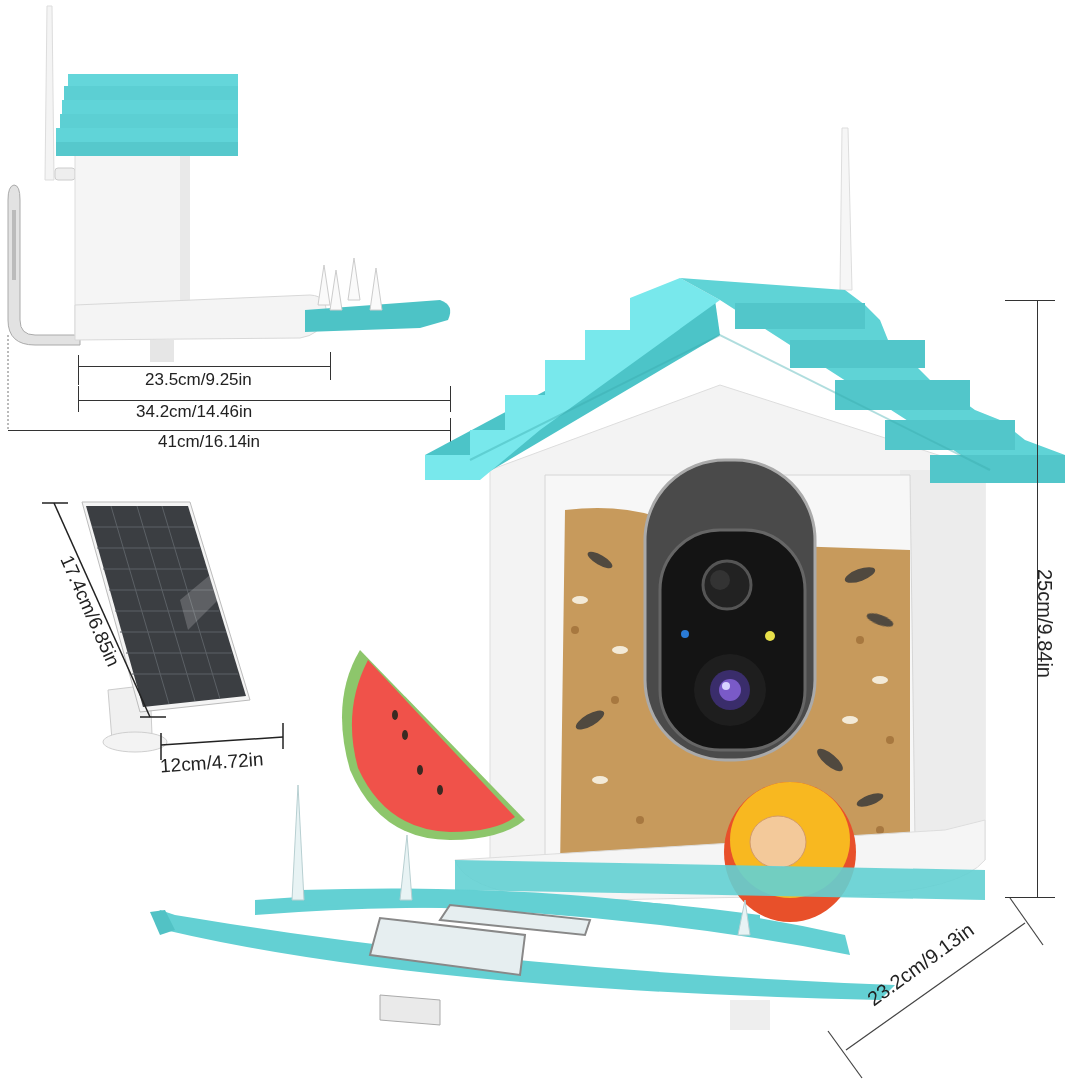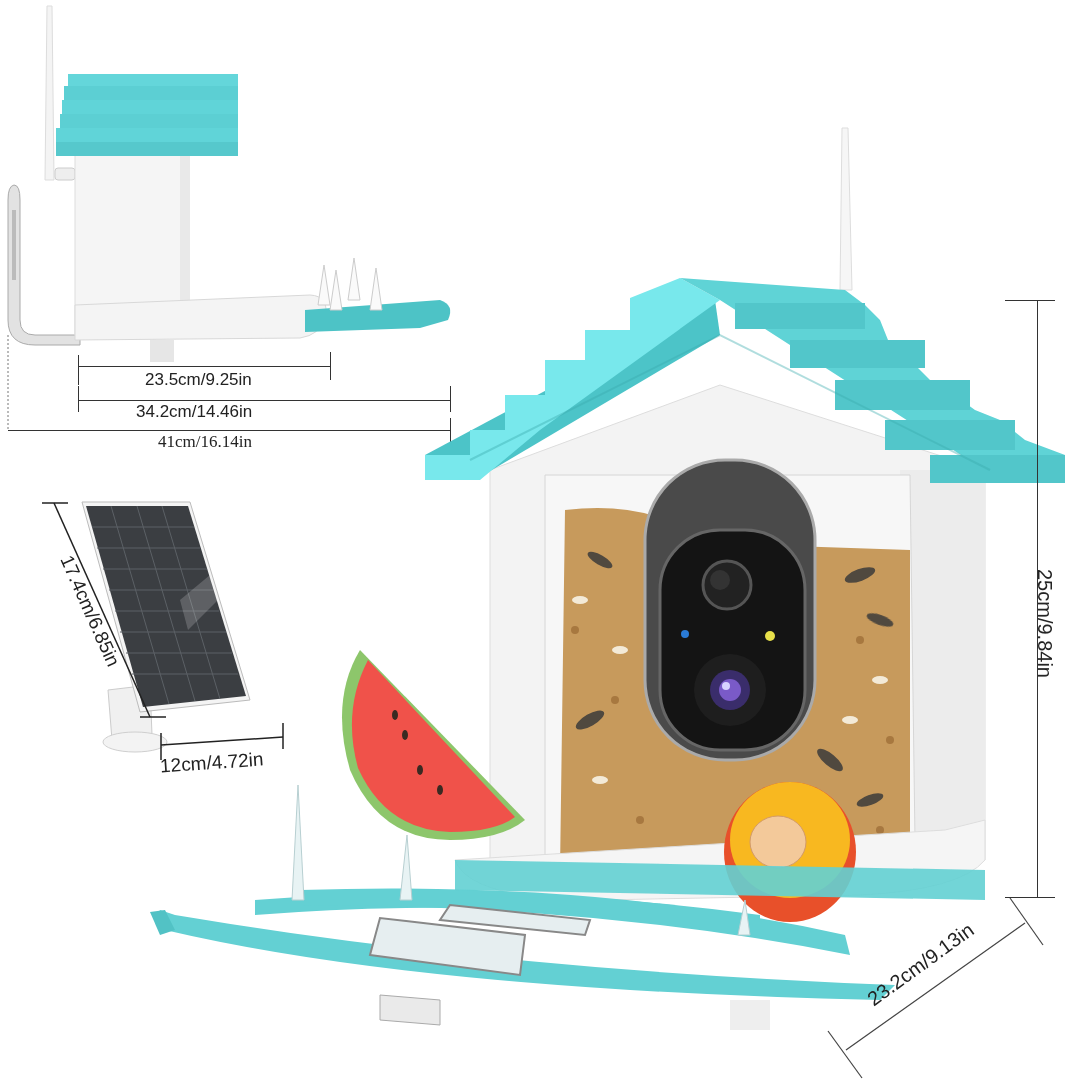--- a/index.html
+++ b/index.html
@@ -51,21 +51,21 @@
 <div class="line-h" style="left:78px;top:366px;width:252px;"></div>
 <div class="abs dim-text" style="left:145px;top:370px;">23.5cm/9.25in</div>
 
 <div class="line-v" style="left:78px;top:386px;height:26px;"></div>
 <div class="line-v" style="left:450px;top:386px;height:26px;"></div>
 <div class="line-h" style="left:78px;top:400px;width:372px;"></div>
 <div class="abs dim-text" style="left:136px;top:402px;">34.2cm/14.46in</div>
 
 <div class="line-v" style="left:450px;top:418px;height:26px;"></div>
 <div class="line-h" style="left:8px;top:430px;width:442px;"></div>
-<div class="abs dim-text" style="left:158px;top:432px;font-family:Liberation Serif, serif;">41cm/16.14in</div>
+<div class="abs dim-text" style="left:158px;top:432px;">41cm/16.14in</div>
 
 <div class="abs" style="left:40px;top:490px;width:260px;height:290px;">
   <svg width="260" height="290" viewBox="0 0 260 290">
 
     <path d="M68 200 L110 195 L112 245 L72 250 Z" fill="#f0f0f0" stroke="#ccc"></path>
     <ellipse cx="95" cy="252" rx="32" ry="10" fill="#f3f3f3" stroke="#cfcfcf"></ellipse>
 
     <path d="M42 12 L150 12 L210 210 L100 222 Z" fill="#f4f4f4" stroke="#bbb"></path>
 
     <path d="M46 16 L148 16 L206 206 L103 217 Z" fill="#3b3e42"></path>

